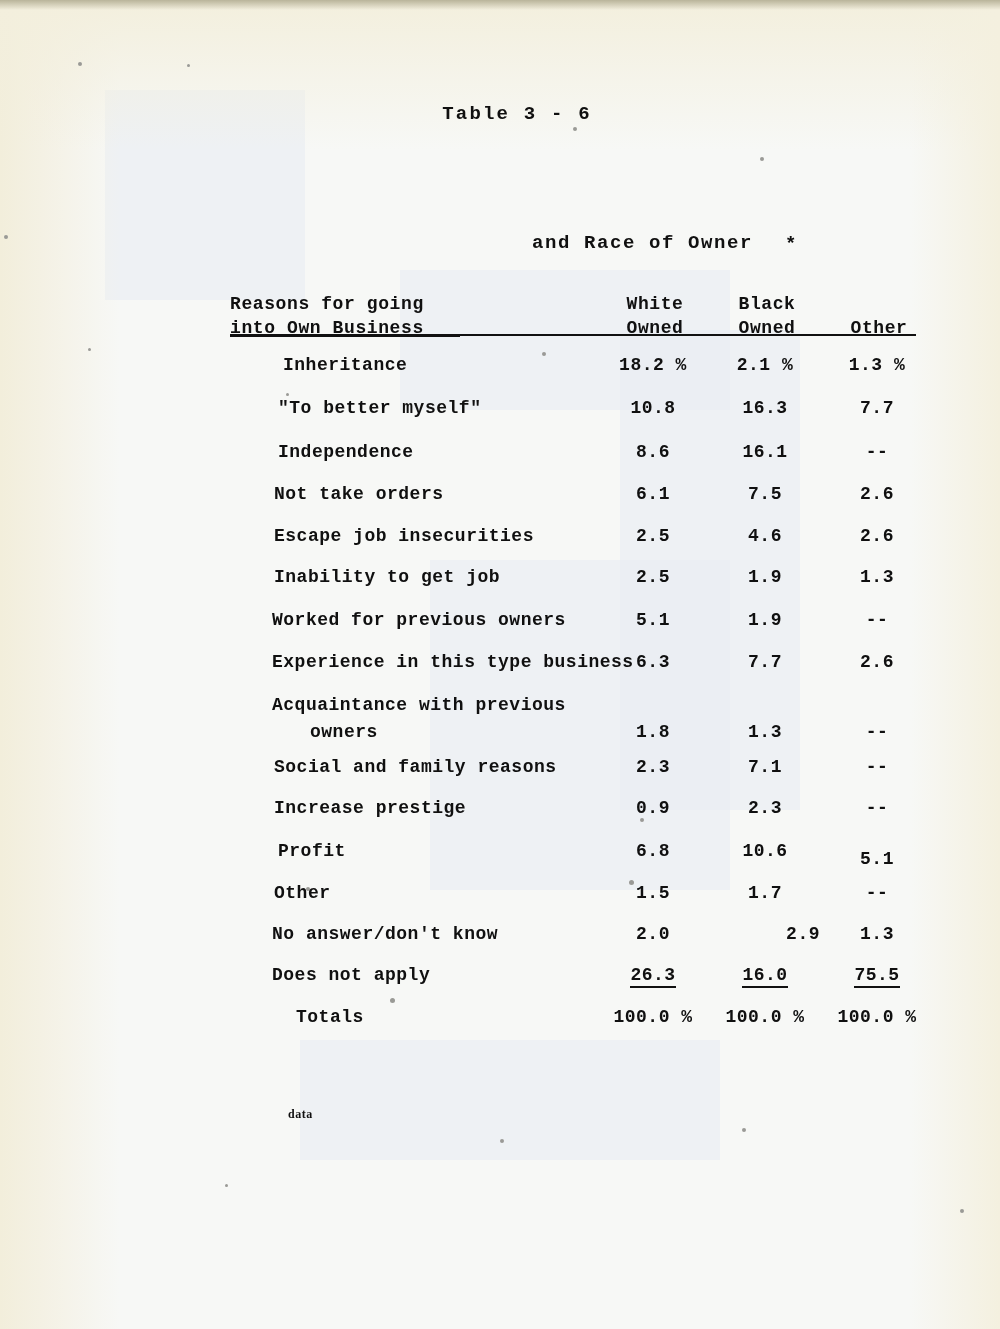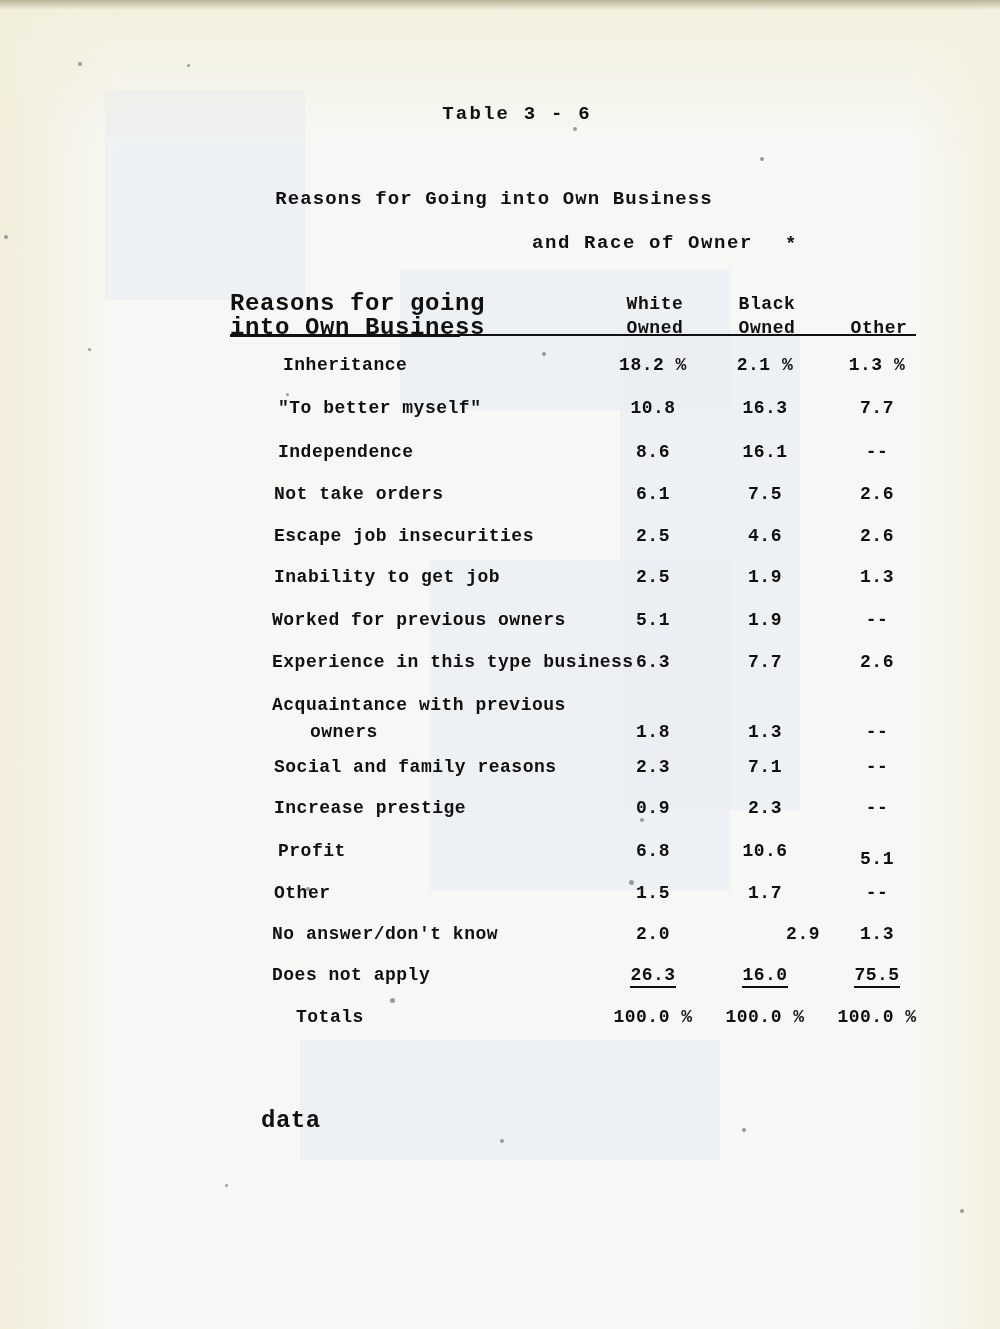--- a/index.html
+++ b/index.html
@@ -87,21 +87,21 @@
     font-size: 19px;
     font-weight: bold;
     letter-spacing: 1.6px;
     text-indent: -10px;
   }
   .title-2 .star { display: inline-block; margin-left: 42px; vertical-align: -1px; }
 
   .head-label {
     position: absolute;
     left: 230px; top: 292px;
-    font-size: 24px;
+    font-size: 18px;
     font-weight: bold;
     line-height: 24px;
     letter-spacing: 0.6px;
   }
   .head-col {
     position: absolute;
     font-size: 18px;
     font-weight: bold;
     line-height: 24px;
     letter-spacing: 0.6px;
@@ -149,24 +149,25 @@
   .v.c1 { left: 598px; }
   .v.c2 { left: 710px; }
   .v.c3 { left: 822px; }
   .v .u {
     border-bottom: 2px solid #111;
     padding-bottom: 1px;
   }
 
   .footnote {
     position: absolute;
-    left: 261px; top: 1107px;
-    font-size: 24px;
+    left: 288px; top: 1107px;
+    font-size: 12px;
     font-weight: bold;
     letter-spacing: 0.5px;
+    font-family: Liberation Serif, serif;
   }
   .page-num {
     position: absolute;
     left: 0; top: 1258px; width: 1000px;
     text-align: center;
     font-family: "DejaVu Sans", sans-serif;
     font-size: 26px;
     color: #15151a;
     text-indent: 30px;
   }
@@ -200,21 +201,20 @@
   <div class="speck" style="left:742px; top:1128px;width:4px; height:4px;"></div>
   <div class="speck" style="left:960px; top:1209px;width:4px; height:4px;"></div>
   <div class="speck" style="left:225px; top:1184px;width:3px; height:3px;"></div>
   <div class="speck" style="left:629px; top:880px; width:5px; height:5px;"></div>
   <div class="speck" style="left:306px; top:887px; width:4px; height:4px;"></div>
 
   <div class="content">
 
     <div class="table-no">Table 3 - 6</div>
 
-    <div class="title-1">Reasons for Going into Own Business</div>
 
     <div class="title-2"><span>and  Race of Owner</span><span class="star">*</span></div>
 
     <div class="head-label">
       <div>Reasons for going</div>
       <div>into Own Business</div>
     </div>
 
     <div class="head-col head-white">
       <div>White</div>

